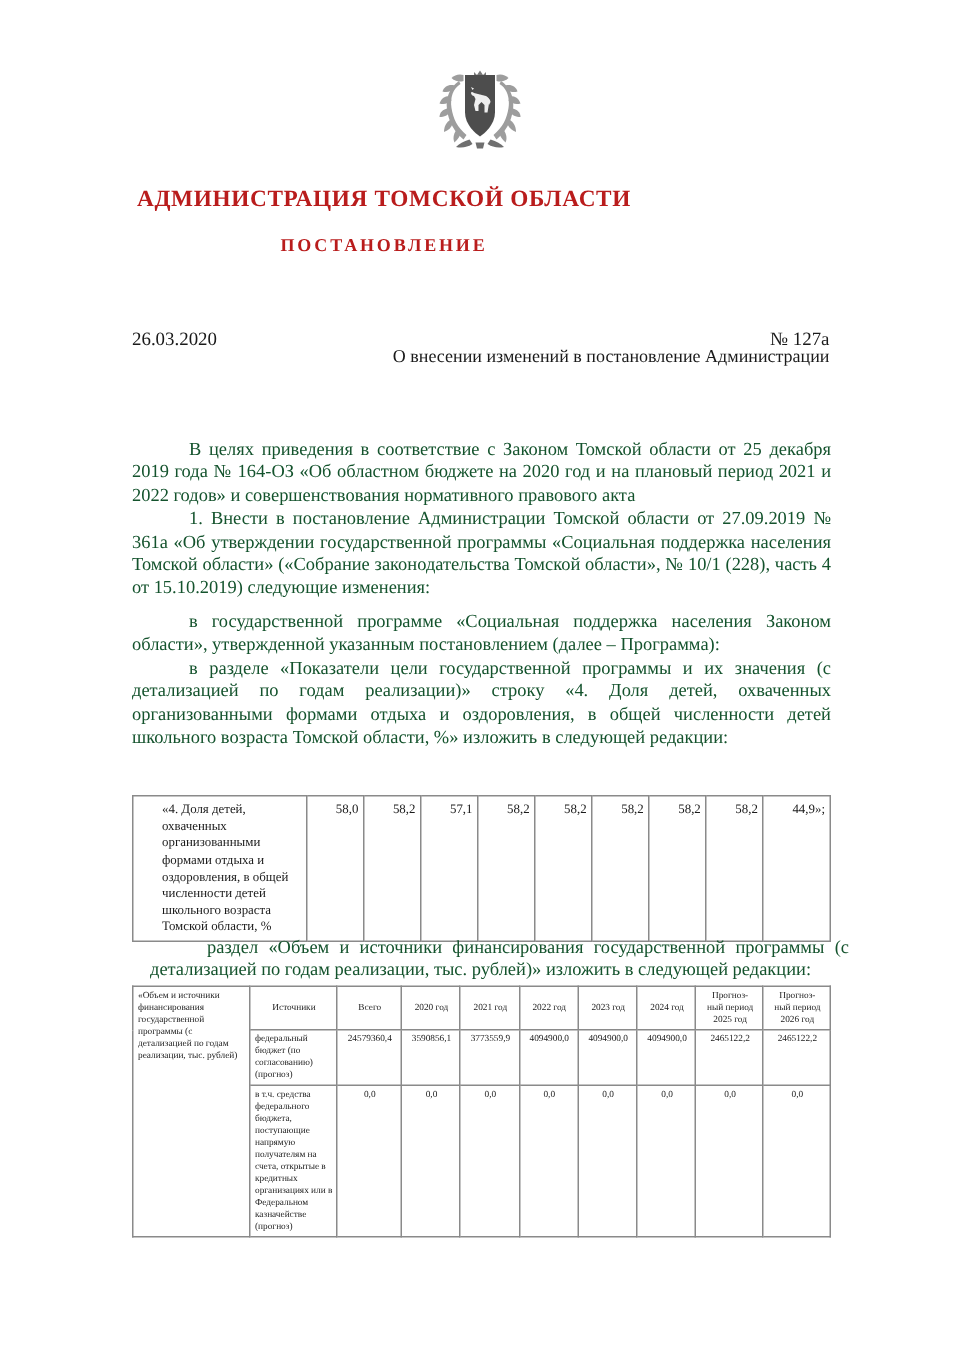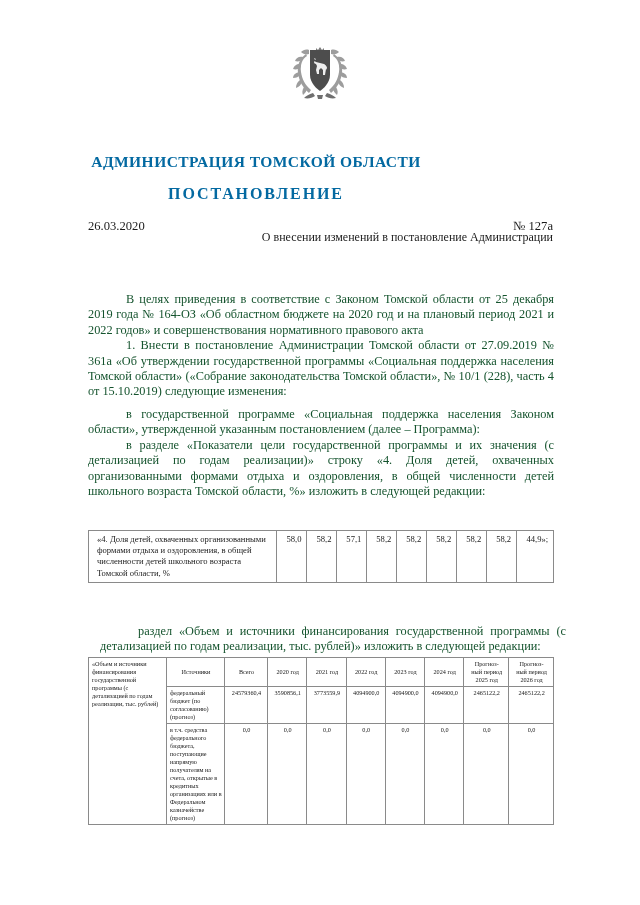--- a/index.html
+++ b/index.html
@@ -42,31 +42,30 @@
     vertical-align: middle;
   }
 
   
   .doc-title {
     position: absolute;
     left: 0;
     width: 512px;
     text-align: center;
     font-weight: bold;
-    color: #0369a1;
-    margin-top: 29px;
+    color: #b91c1c;
   }
   #title-main {
     top: 124px;
     font-size: 15.5px;
     letter-spacing: 0.45px;
   }
   #title-sub {
     top: 156px;
-    font-size: 16px;
+    font-size: 12px;
     letter-spacing: 1.9px;
   }
 
   
   .daterow {
     position: absolute;
     top: 219px;
     left: 88px;
     width: 465px;
     display: flex;
@@ -121,21 +120,21 @@
 
   
   #table-indicator {
     left: 88px;
     top: 530px;
     width: 466px;
   }
   #table-indicator td {
     font-size: 8.6px;
     line-height: 11.2px;
-    padding: 3px 3px 3px 8px;
+    padding: 3px 3px 3px 19px;
   }
   #table-indicator td.label {
     width: 176px;
     text-align: left;
   }
   #table-indicator td.num {
     text-align: center;
     padding-top: 3px;
   }
 

